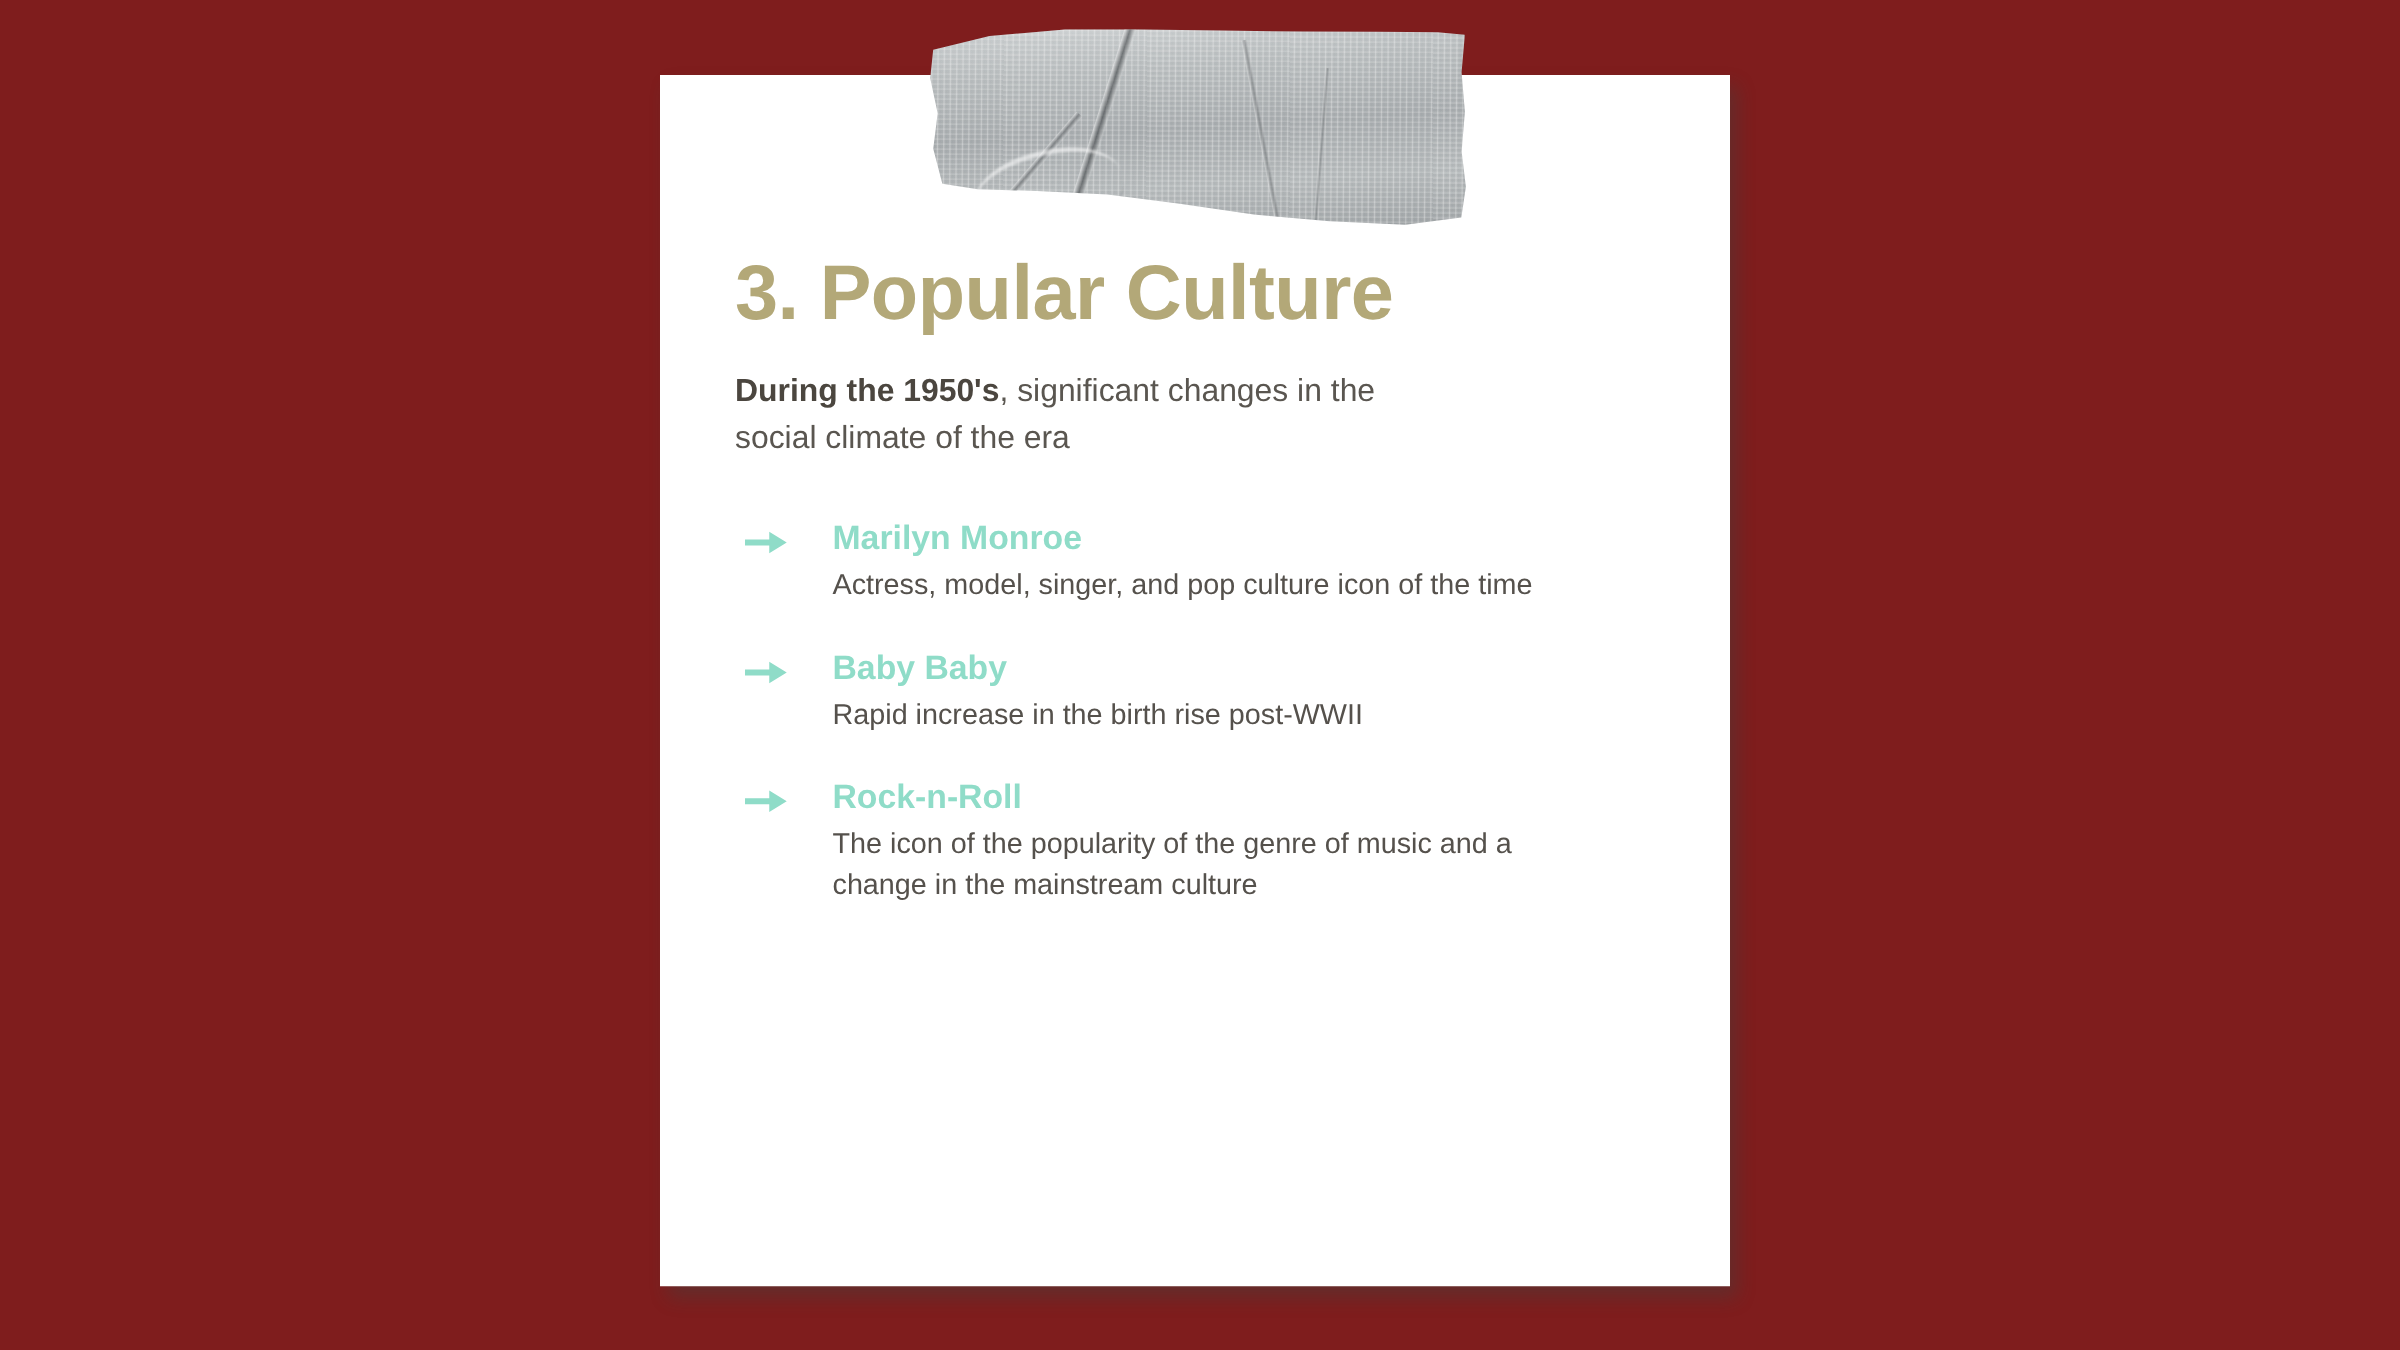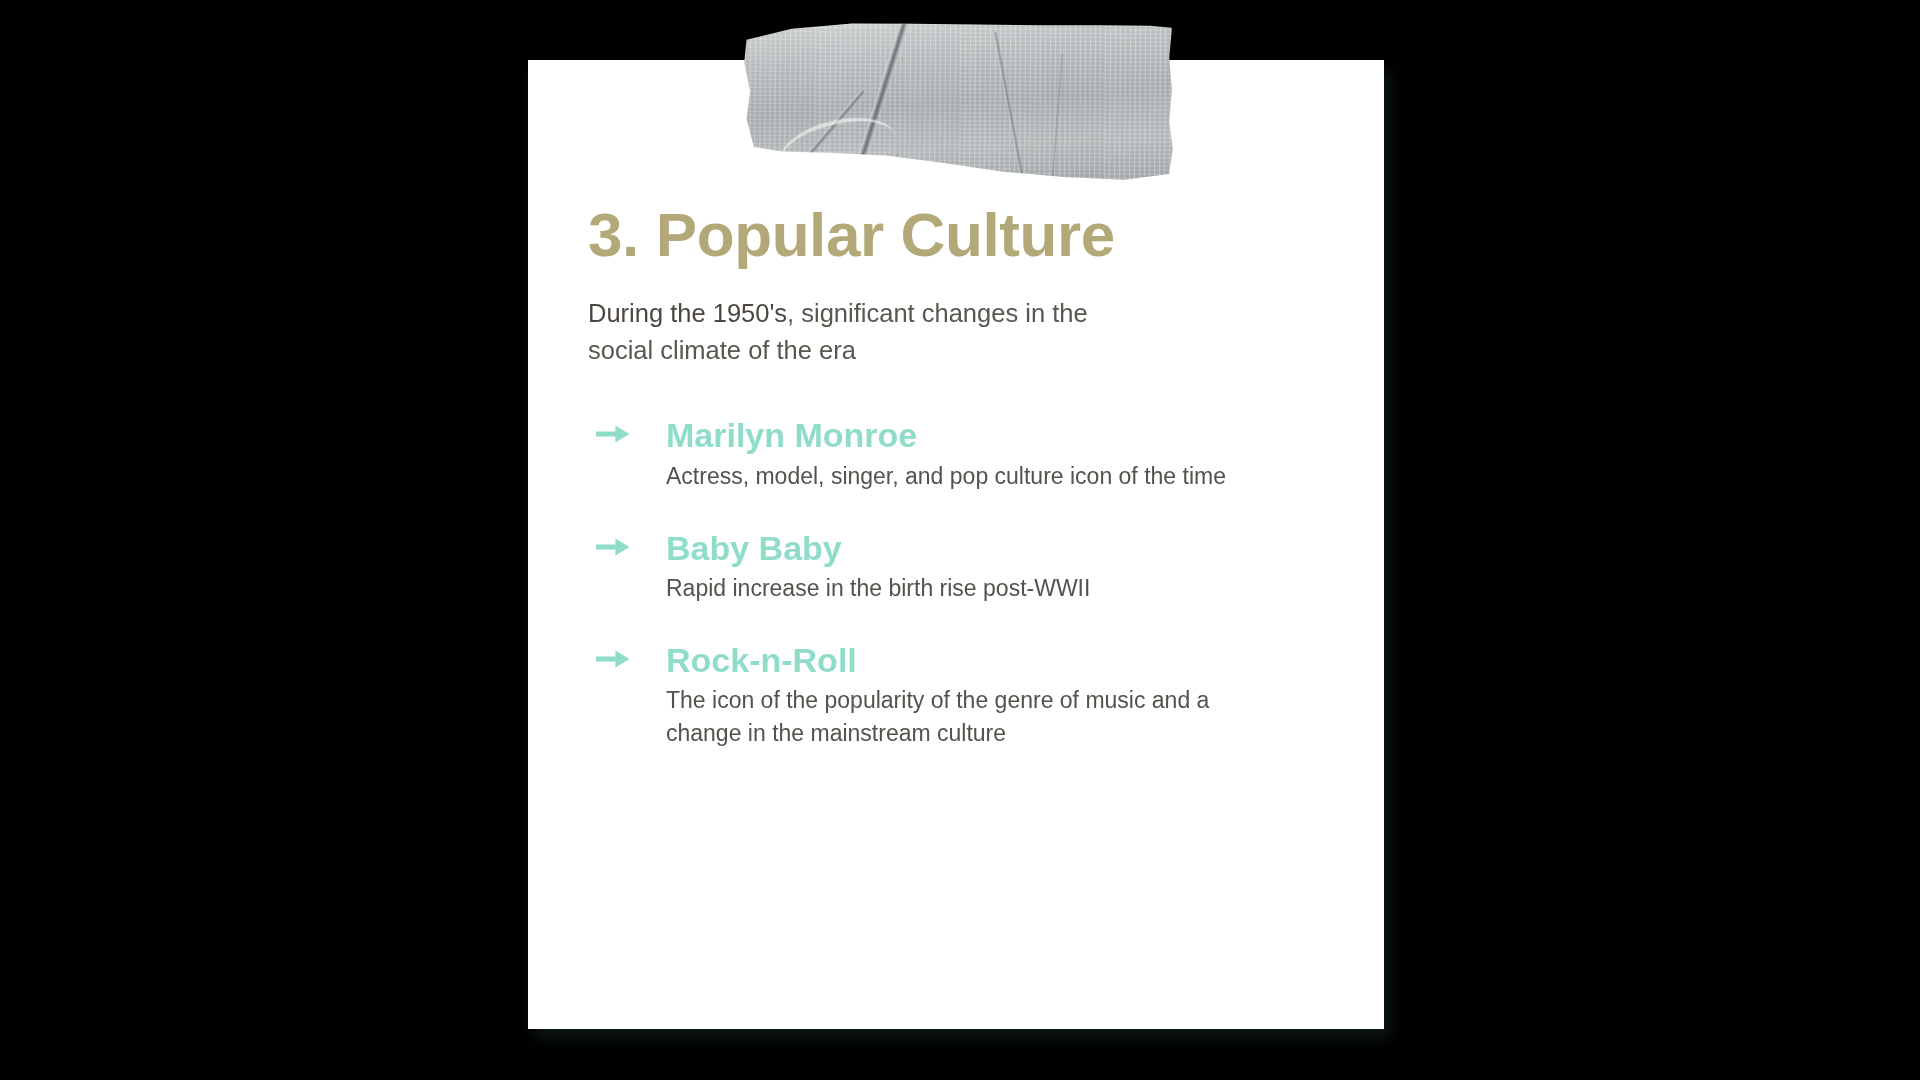--- a/index.html
+++ b/index.html
@@ -11,21 +11,21 @@
     height: 1080px;
     overflow: hidden;
     font-family: "Liberation Sans", sans-serif;
     background: #9ce5da;
   }
 
   #slide {
     position: relative;
     width: 1920px;
     height: 1080px;
-    background: #000000;
+    background: #7f1d1d;
   }
 
   
   #card {
     position: absolute;
     left: 528px;
     top: 60px;
     width: 856px;
     height: 969px;
     background: #ffffff;
@@ -150,21 +150,21 @@
   }
 
   #intro {
     margin: 26px 0 0 0;
     font-size: 25.5px;
     line-height: 1.44;
     color: #5a5650;
     max-width: 560px;
   }
   #intro-strong {
-    font-weight: 400;
+    font-weight: 700;
     color: #4b463f;
   }
 
   #bullet-list {
     margin: 46px 0 0 0;
     padding: 0;
     list-style: none;
   }
   .bullet {
     position: relative;
@@ -176,21 +176,21 @@
   .arrow-icon {
     position: absolute;
     left: 8px;
     top: 9px;
     width: 34px;
     height: 22px;
     display: block;
   }
   .bullet-title {
     margin: 0;
-    font-size: 34px;
+    font-size: 27px;
     font-weight: 700;
     line-height: 1.25;
     color: #8fdcc8;
   }
   .bullet-desc {
     margin: 3px 0 0 0;
     font-size: 23px;
     line-height: 1.42;
     color: #55514c;
     max-width: 625px;

